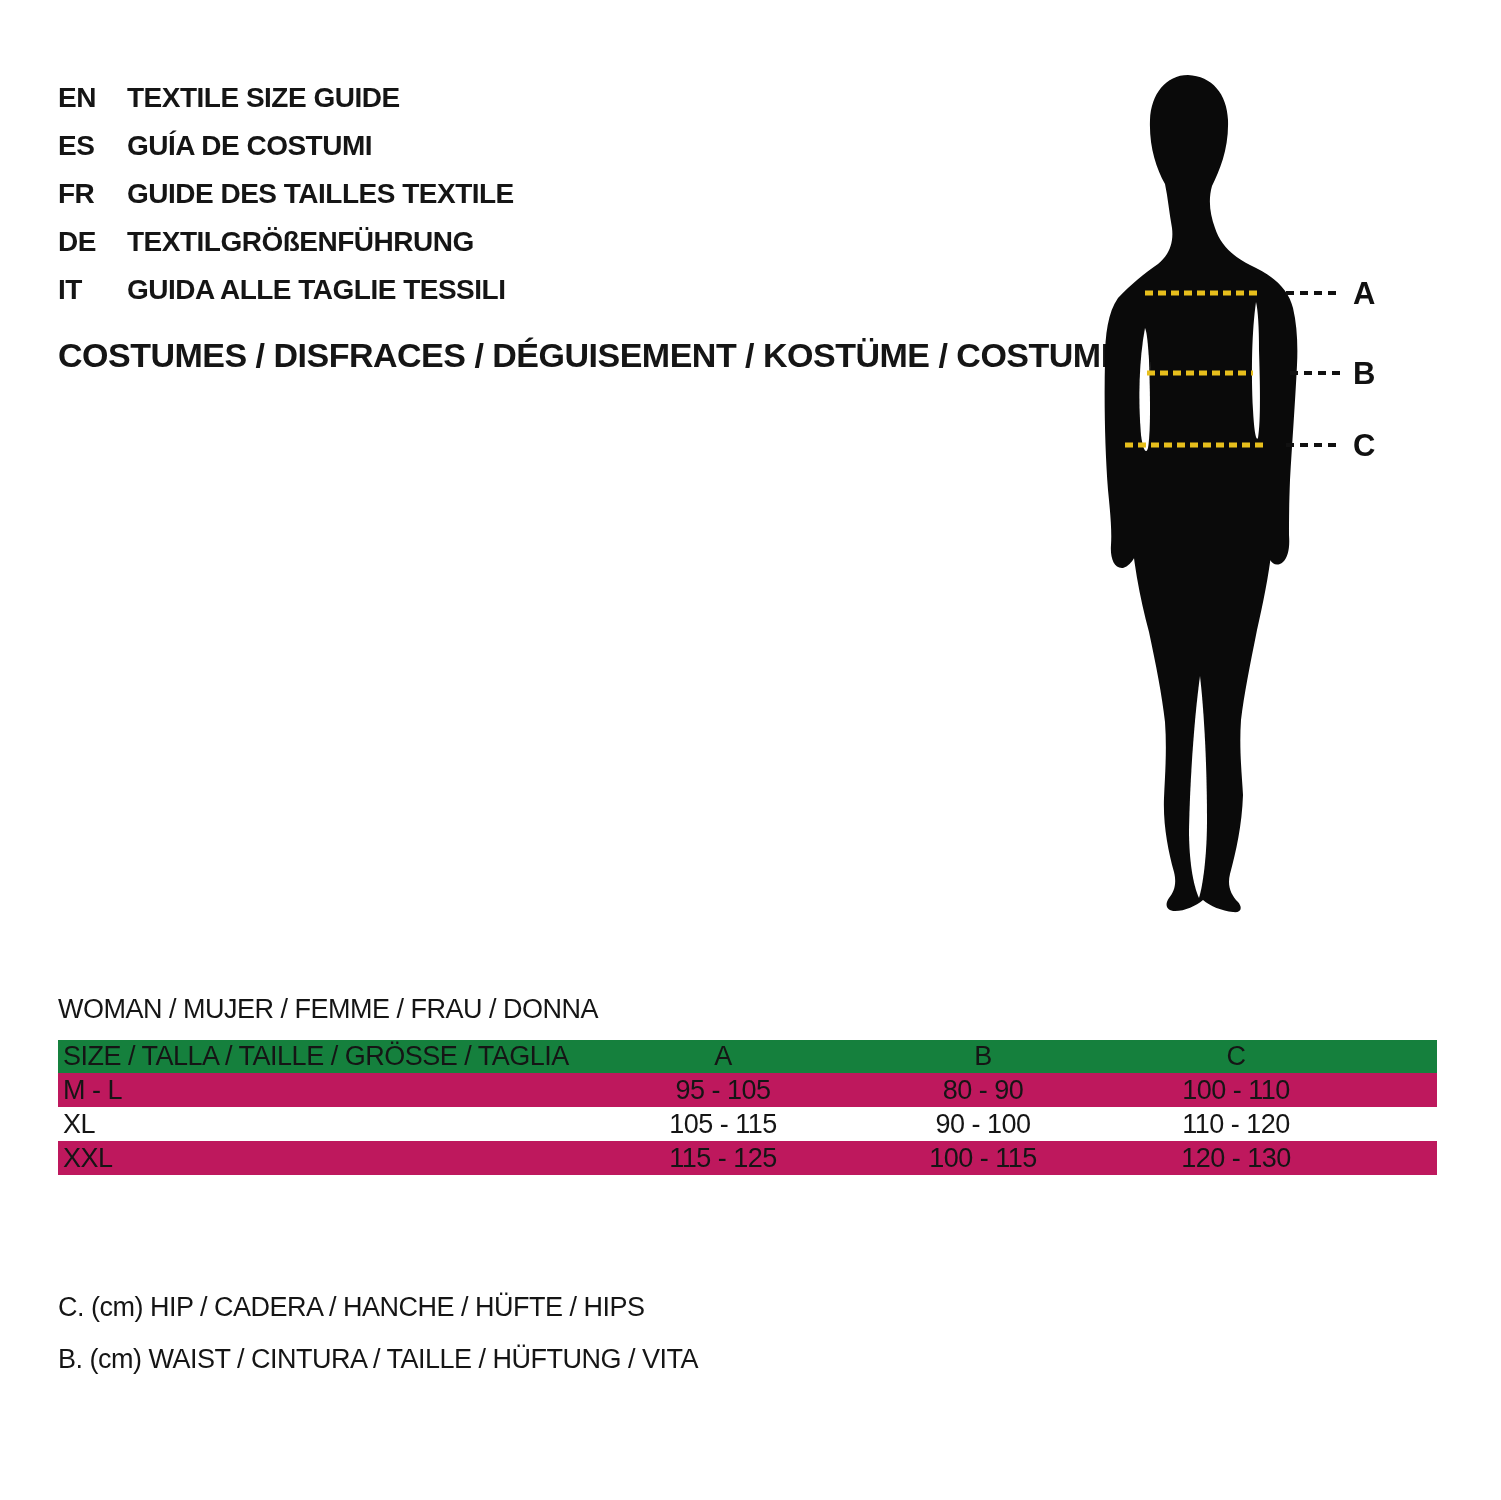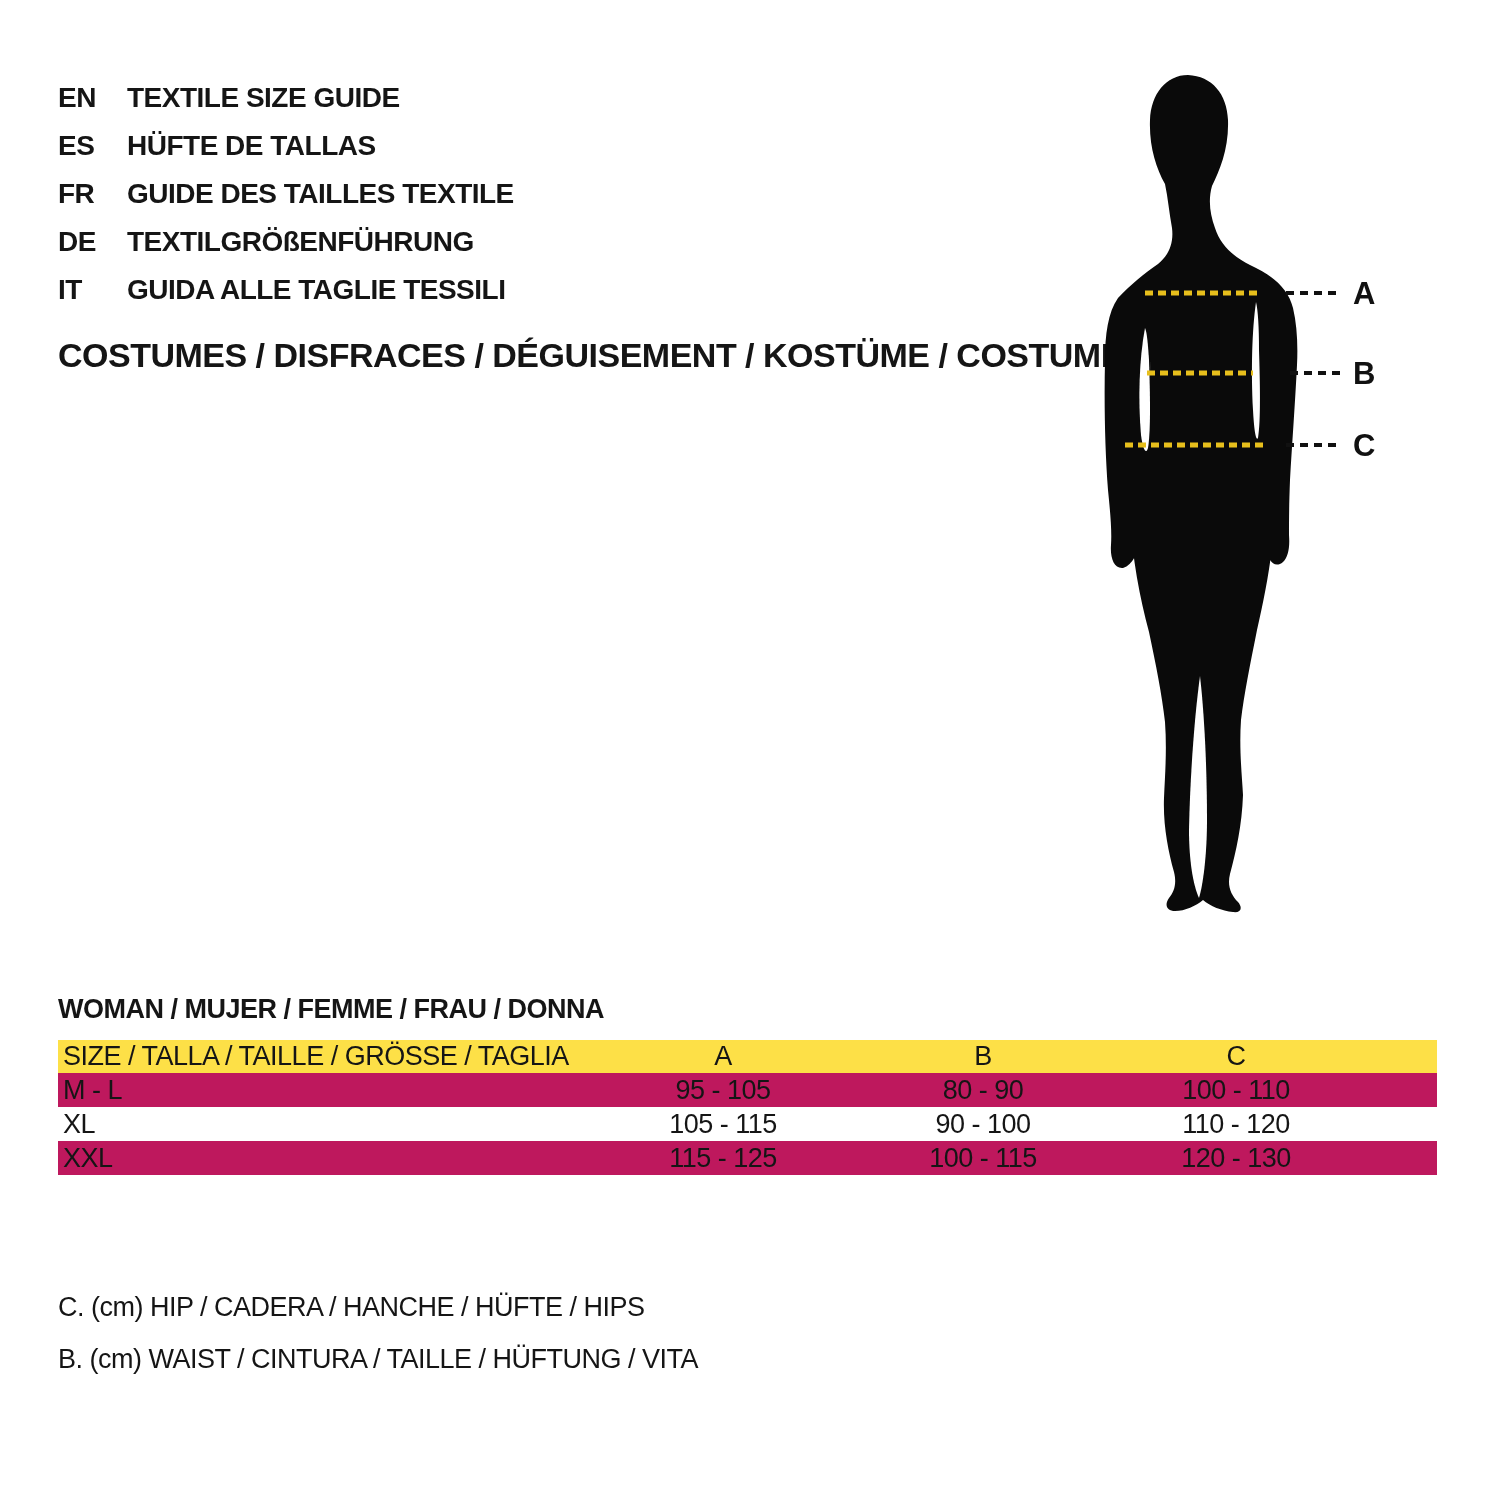--- a/index.html
+++ b/index.html
@@ -18,50 +18,50 @@
   .costumes {
     position:absolute; left:58px; top:336px;
     font-size:34px; font-weight:700; letter-spacing:-0.5px; white-space:nowrap;
   }
   
   .figure-svg { position:absolute; left:1050px; top:60px; }
   .figure-svg text { font-family:"Liberation Sans","DejaVu Sans",sans-serif;
     font-size:31px; font-weight:700; fill:#111; }
   
   .woman-title { position:absolute; left:58px; top:994px;
-    font-size:27px; font-weight:700; letter-spacing:-0.5px; }
+    font-size:27px; font-weight:400; letter-spacing:-0.5px; }
   .size-table { position:absolute; left:58px; top:1040px; width:1379px;
     display:table; table-layout:fixed; border-collapse:collapse;
     font-size:27px; letter-spacing:-0.5px; font-weight:500; }
   .t-row { display:table-row; }
   .t-cell { display:table-cell; vertical-align:middle; height:34px;
     text-align:center; white-space:nowrap; }
   .t-cell.size { text-align:left; padding-left:5px; }
   .t-cell.c-col { padding-right:78px; }
-  .t-row.head .t-cell { background:#fde047; height:33px; }
+  .t-row.head .t-cell { background:#15803d; height:33px; }
   .t-row.alt .t-cell { background:#be185d; }
   .w-size { width:535px; } .w-a { width:260px; } .w-b { width:260px; } .w-c { width:324px; }
   
   .legend { position:absolute; left:58px; top:1281px; }
   .legend-line { height:52px; display:flex; align-items:center;
     font-size:27px; font-weight:500; letter-spacing:-0.5px; white-space:nowrap; }
 </style>
 </head>
 <body>
 
 <div class="page">
 
   <div class="langs">
     <div class="lang-row">
       <span class="lang-code">EN</span>
       <span>TEXTILE SIZE GUIDE</span>
     </div>
     <div class="lang-row">
       <span class="lang-code">ES</span>
-      <span>HÜFTE DE TALLAS</span>
+      <span>GUÍA DE COSTUMI</span>
     </div>
     <div class="lang-row">
       <span class="lang-code">FR</span>
       <span>GUIDE DES TAILLES TEXTILE</span>
     </div>
     <div class="lang-row">
       <span class="lang-code">DE</span>
       <span>TEXTILGRÖßENFÜHRUNG</span>
     </div>
     <div class="lang-row">

